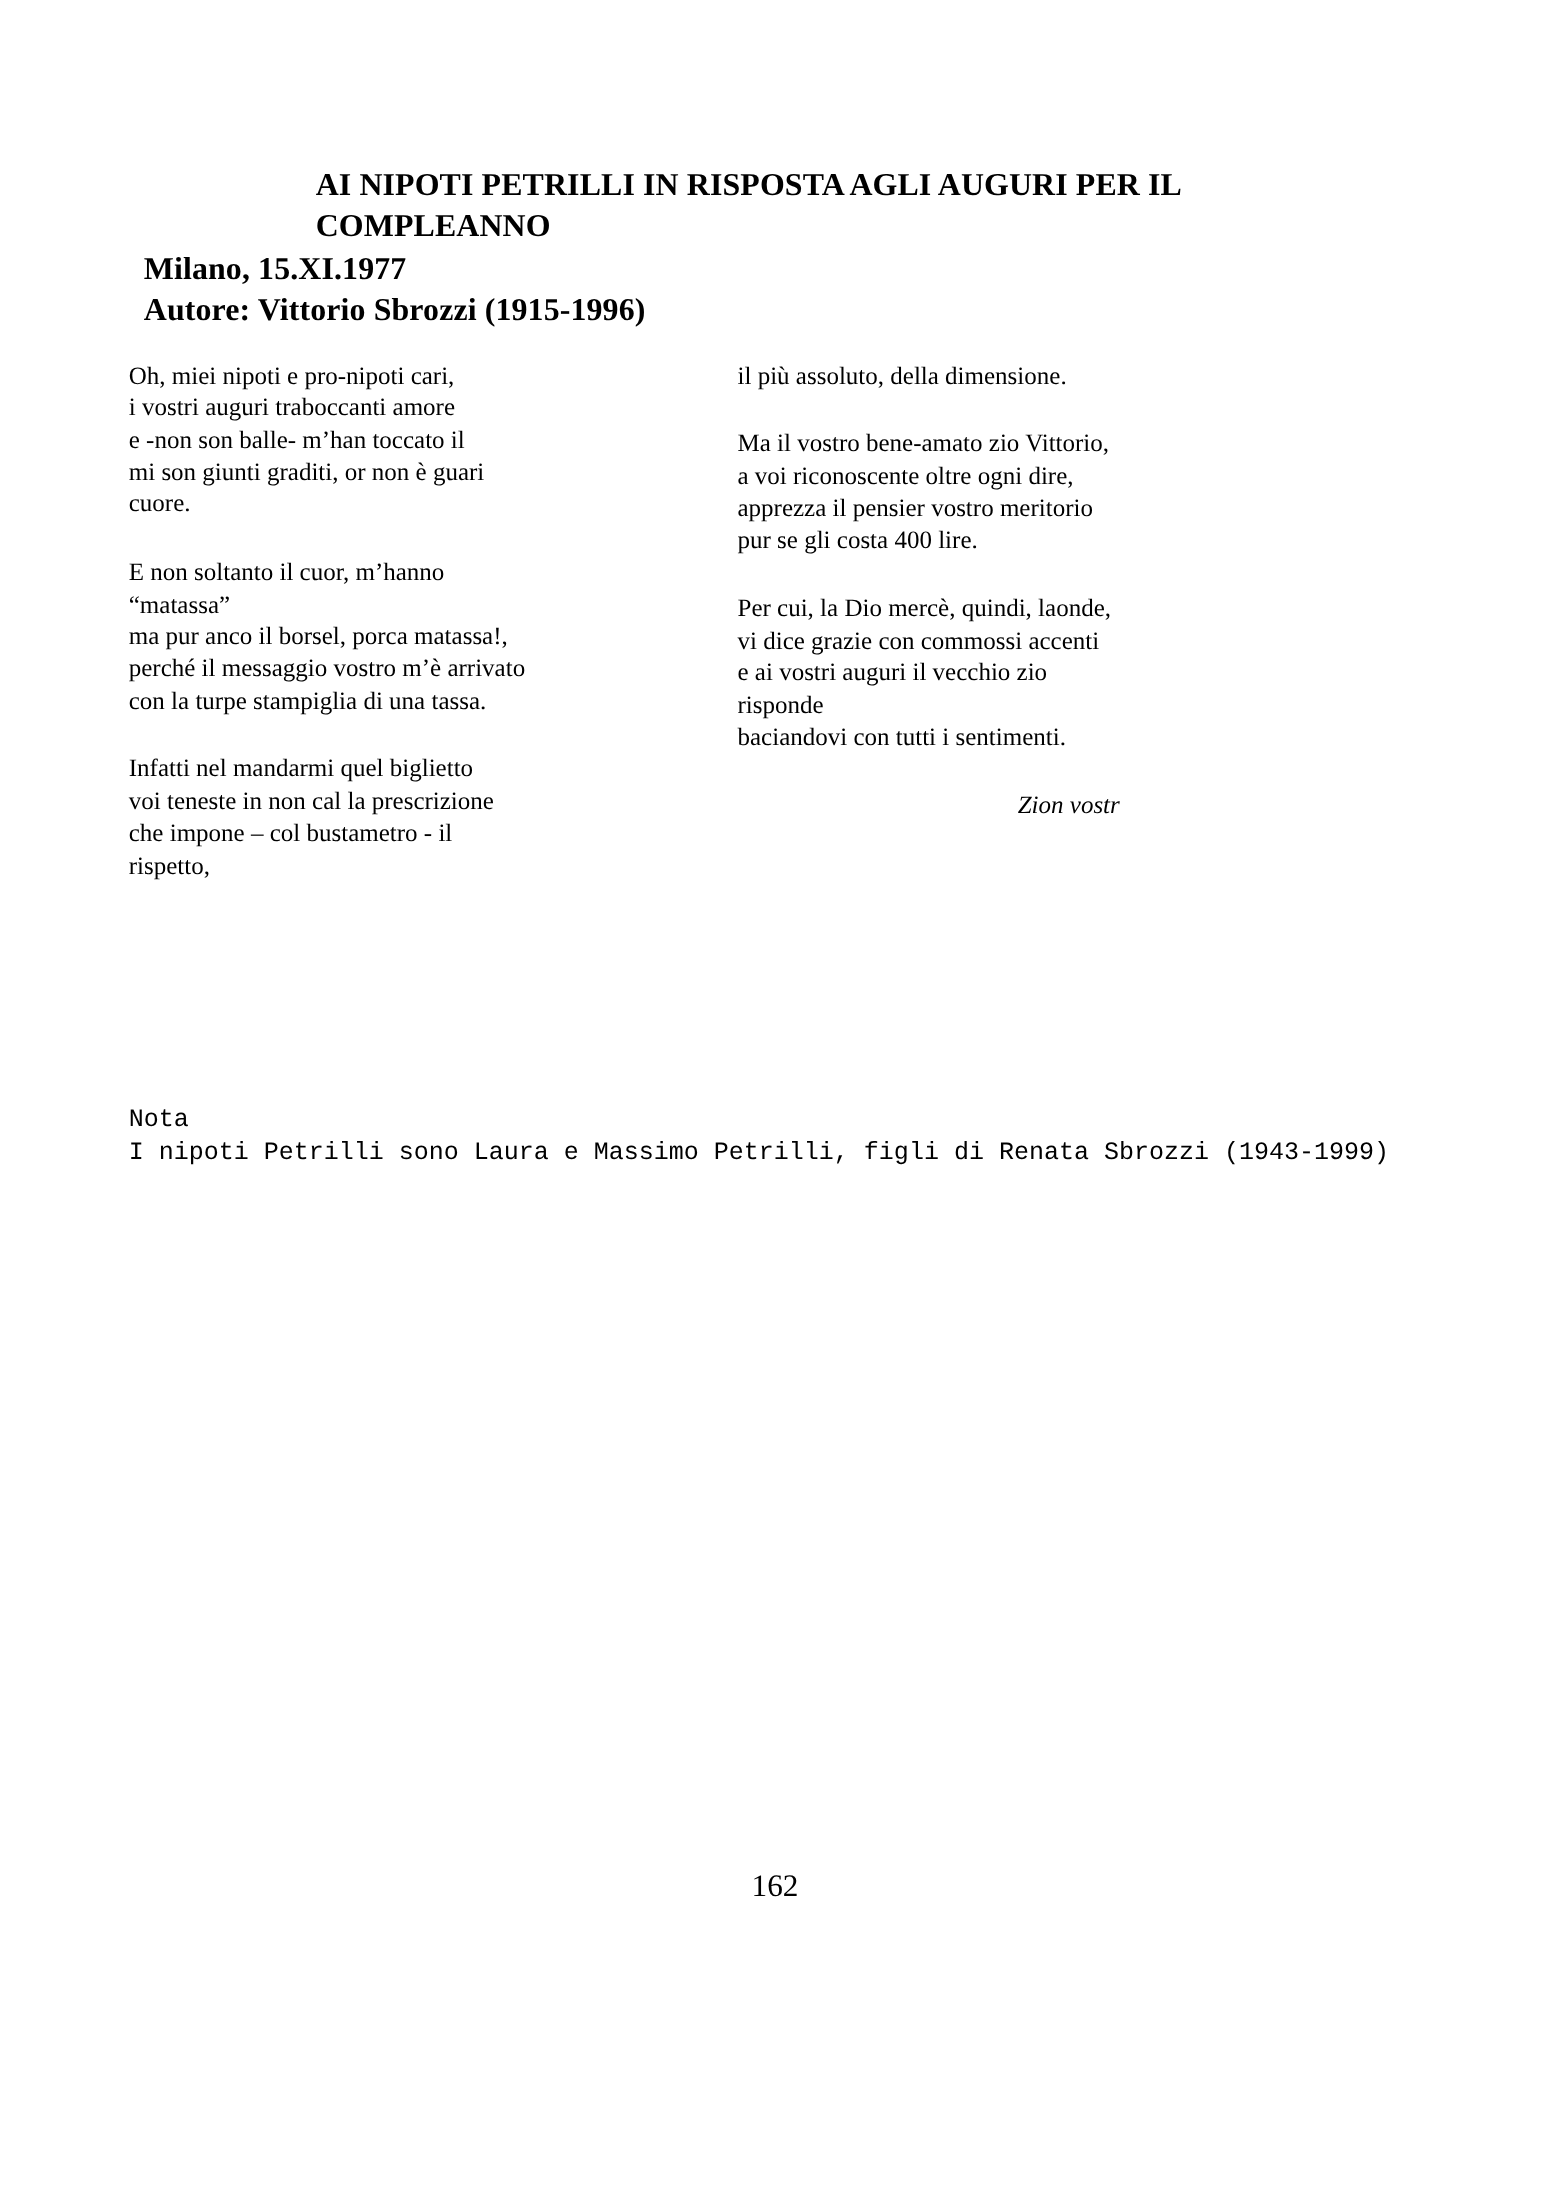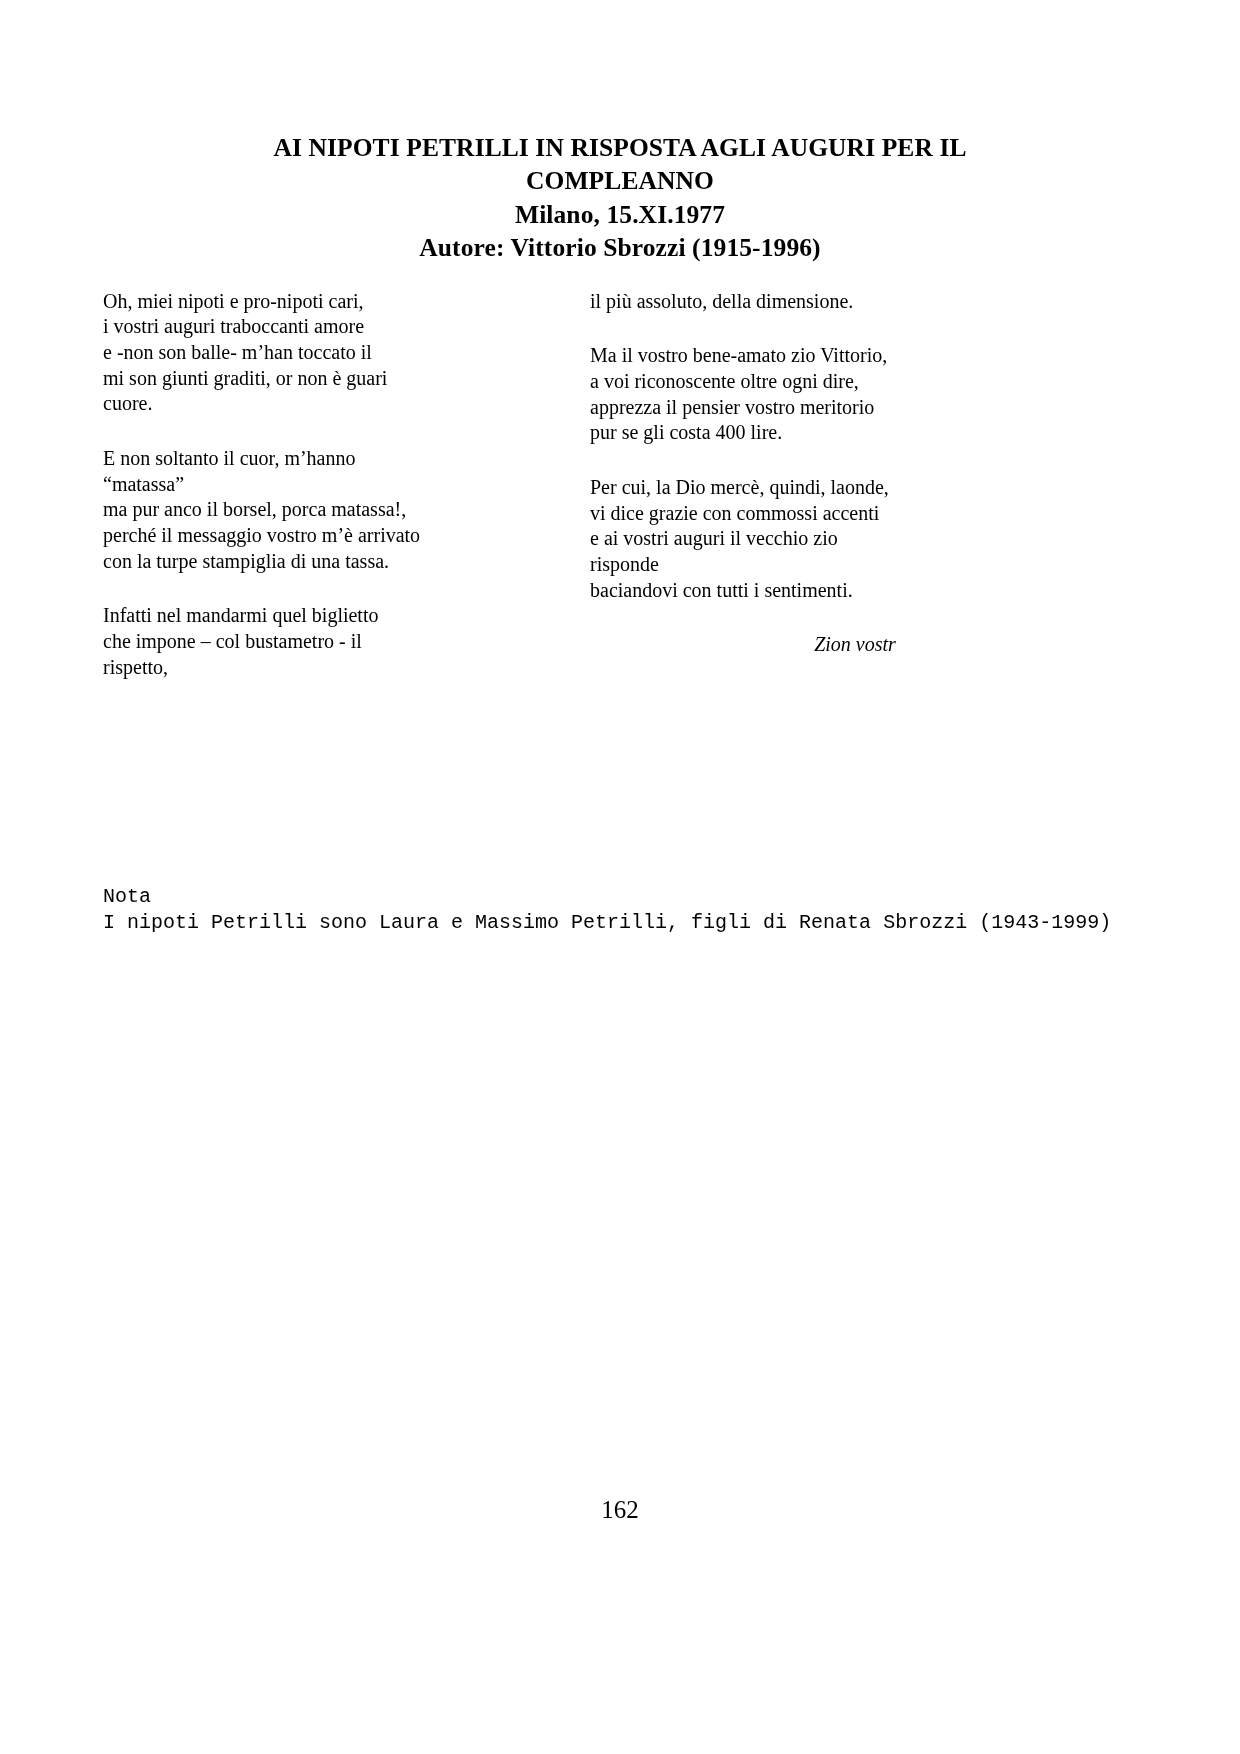--- a/index.html
+++ b/index.html
@@ -16,21 +16,21 @@
     overflow: hidden;
   }
   .page {
     position: relative;
     width: 1240px;
     height: 1754px;
     box-sizing: border-box;
     padding: 0;
   }
   .title-block {
-    text-align: center;
+    text-align: left;
     font-weight: bold;
     font-size: 25.5px;
     line-height: 1.31;
     padding-top: 131px;
     margin-left: 115px;
     margin-right: 115px;
     letter-spacing: 0.1px;
   }
   .title-line {
     display: block;
@@ -126,20 +126,21 @@
       <div class="stanza">
         <span class="line">E non soltanto il cuor, m’hanno</span>
         <span class="line">“matassa”</span>
         <span class="line">ma pur anco il borsel, porca matassa!,</span>
         <span class="line">perché il messaggio vostro m’è arrivato</span>
         <span class="line">con la turpe stampiglia di una tassa.</span>
       </div>
 
       <div class="stanza">
         <span class="line">Infatti nel mandarmi quel biglietto</span>
+        <span class="line">voi teneste in non cal la prescrizione</span>
         <span class="line">che impone – col bustametro - il</span>
         <span class="line">rispetto,</span>
       </div>
 
     </div>
 
     <div class="col-spacer"></div>
 
     <div class="col col-right">
 

